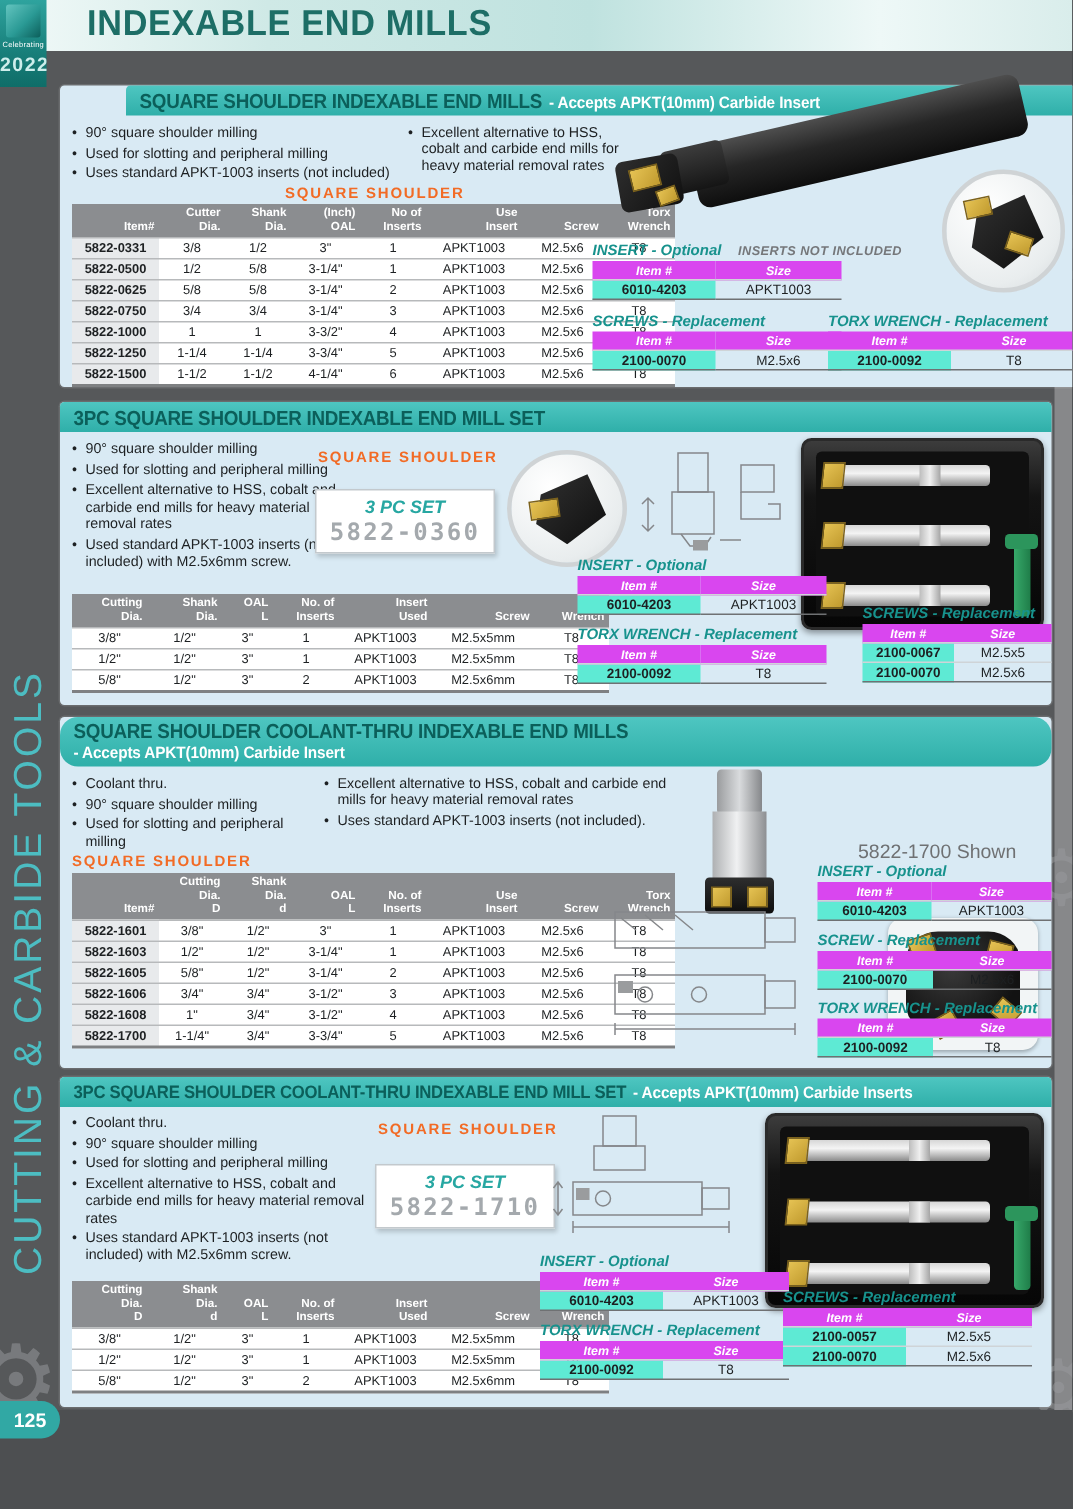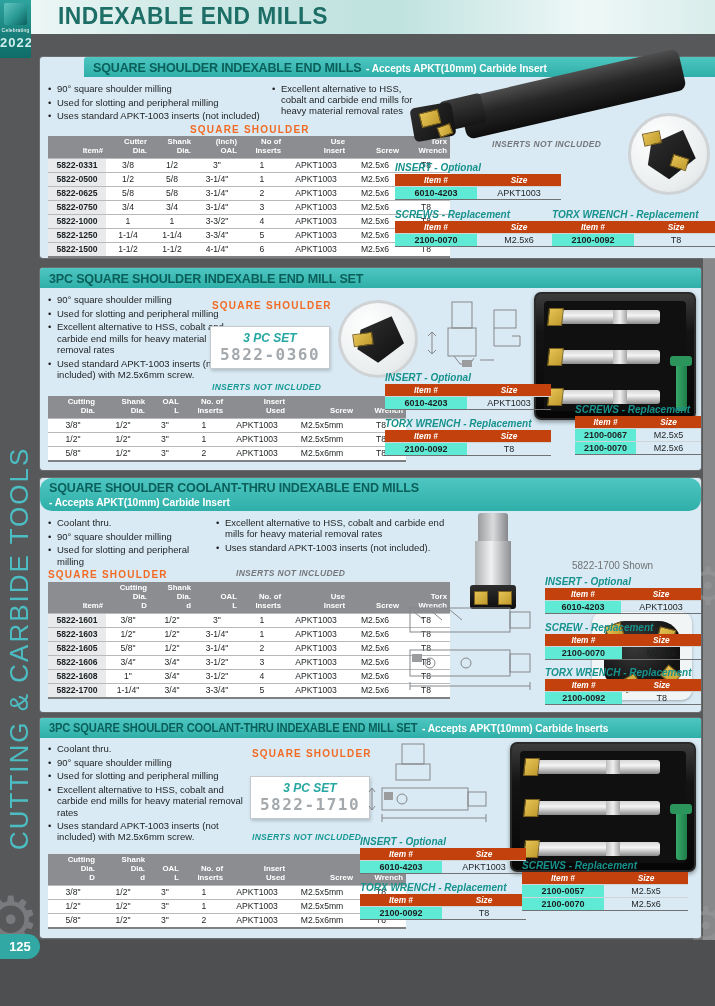--- a/index.html
+++ b/index.html
@@ -42,41 +42,41 @@
   .b-title{font-size:13.5px;font-weight:bold;color:#0b5f5a;letter-spacing:-.2px;}
   .b-title.small{font-size:12px;}
   .b-sub{font-size:11px;font-weight:bold;color:#fff;letter-spacing:-.1px;}
   .banner-gear{position:absolute;right:6px;top:1px;font-size:15px;color:rgba(255,255,255,.4);}
 
   .abs{position:absolute;}
   .bullets{list-style:none;margin:0;padding:0;font-size:9.5px;color:#1d2022;line-height:1.18;}
   .bullets li{padding-left:9px;position:relative;margin-bottom:2.5px;}
   .bullets li::before{content:"\2022";position:absolute;left:0;top:0;}
   .orange{color:#f26b25;font-weight:bold;font-size:10px;letter-spacing:1.2px;white-space:nowrap;}
-  .nii{font-size:8.5px;font-style:italic;font-weight:bold;color:#75777a;letter-spacing:.3px;white-space:nowrap;}
+  .nii{font-size:8.5px;font-style:italic;font-weight:bold;color:#75777a;letter-spacing:.3px;white-space:nowrap;margin-top:23px;}
   .nii.teal{color:#1a9a95;}
-  .shown{font-size:10px;color:#6f7173;white-space:nowrap;padding-left:40px;}
+  .shown{font-size:13px;color:#6f7173;white-space:nowrap;padding-left:40px;}
 
   
   .main-table{border-collapse:collapse;background:#fff;border-bottom:2px solid #7e8082;}
   .main-table th{background:#8b8d90;color:#fff;font-size:7.8px;font-weight:bold;padding:2px 3px;
                  text-align:right;white-space:pre-line;line-height:1.15;vertical-align:bottom;}
   .main-table td{font-size:8.6px;color:#1d2022;text-align:center;padding:1.5px 3px;border-top:1px solid #b7b9bb;}
   .main-table.has-item td:first-child{font-weight:bold;background:#e8eaec;}
   .t-s1 th:nth-child(1){width:52px}.t-s1 th:nth-child(2){width:38px}.t-s1 th:nth-child(3){width:38px}
   .t-s1 th:nth-child(4){width:40px}.t-s1 th:nth-child(5){width:38px}.t-s1 th:nth-child(6){width:58px}
   .t-s1 th:nth-child(7){width:48px}.t-s1 th:nth-child(8){width:42px}
   .t-set th:nth-child(1){width:44px}.t-set th:nth-child(2){width:44px}.t-set th:nth-child(3){width:28px}
   .t-set th:nth-child(4){width:38px}.t-set th:nth-child(5){width:56px}.t-set th:nth-child(6){width:62px}
   .t-set th:nth-child(7){width:44px}
 
   
   .st-title{color:#17928d;font-size:10px;font-weight:bold;font-style:italic;margin-bottom:1px;white-space:nowrap;}
   .side-table{border-collapse:collapse;border-bottom:1.5px solid #6f7173;}
-  .side-table th{background:#c2410c;color:#fff;font-size:8.3px;font-style:italic;font-weight:bold;padding:1px 4px;}
+  .side-table th{background:#d946ef;color:#fff;font-size:8.3px;font-style:italic;font-weight:bold;padding:1px 4px;}
   .side-table th:first-child{width:74px}.side-table th:last-child{width:76px}
   .side-table td{font-size:9px;text-align:center;color:#1d2022;padding:1px 4px;border-top:1px solid #cfd4d7;}
   .side-table td:first-child{font-weight:bold;background:#5eead4;}
 
   
   .set-box{background:#fff;border:1px solid #c3c9cd;box-shadow:1px 2px 3px rgba(0,0,0,.18);
            text-align:center;padding:4px 6px;width:106px;}
   .set-l1{color:#27a7a2;font-weight:bold;font-style:italic;font-size:12px;}
   .set-l2{color:#a4a9ad;font-weight:bold;font-size:16px;letter-spacing:1.5px;font-family:"DejaVu Sans Mono",monospace;}
 

